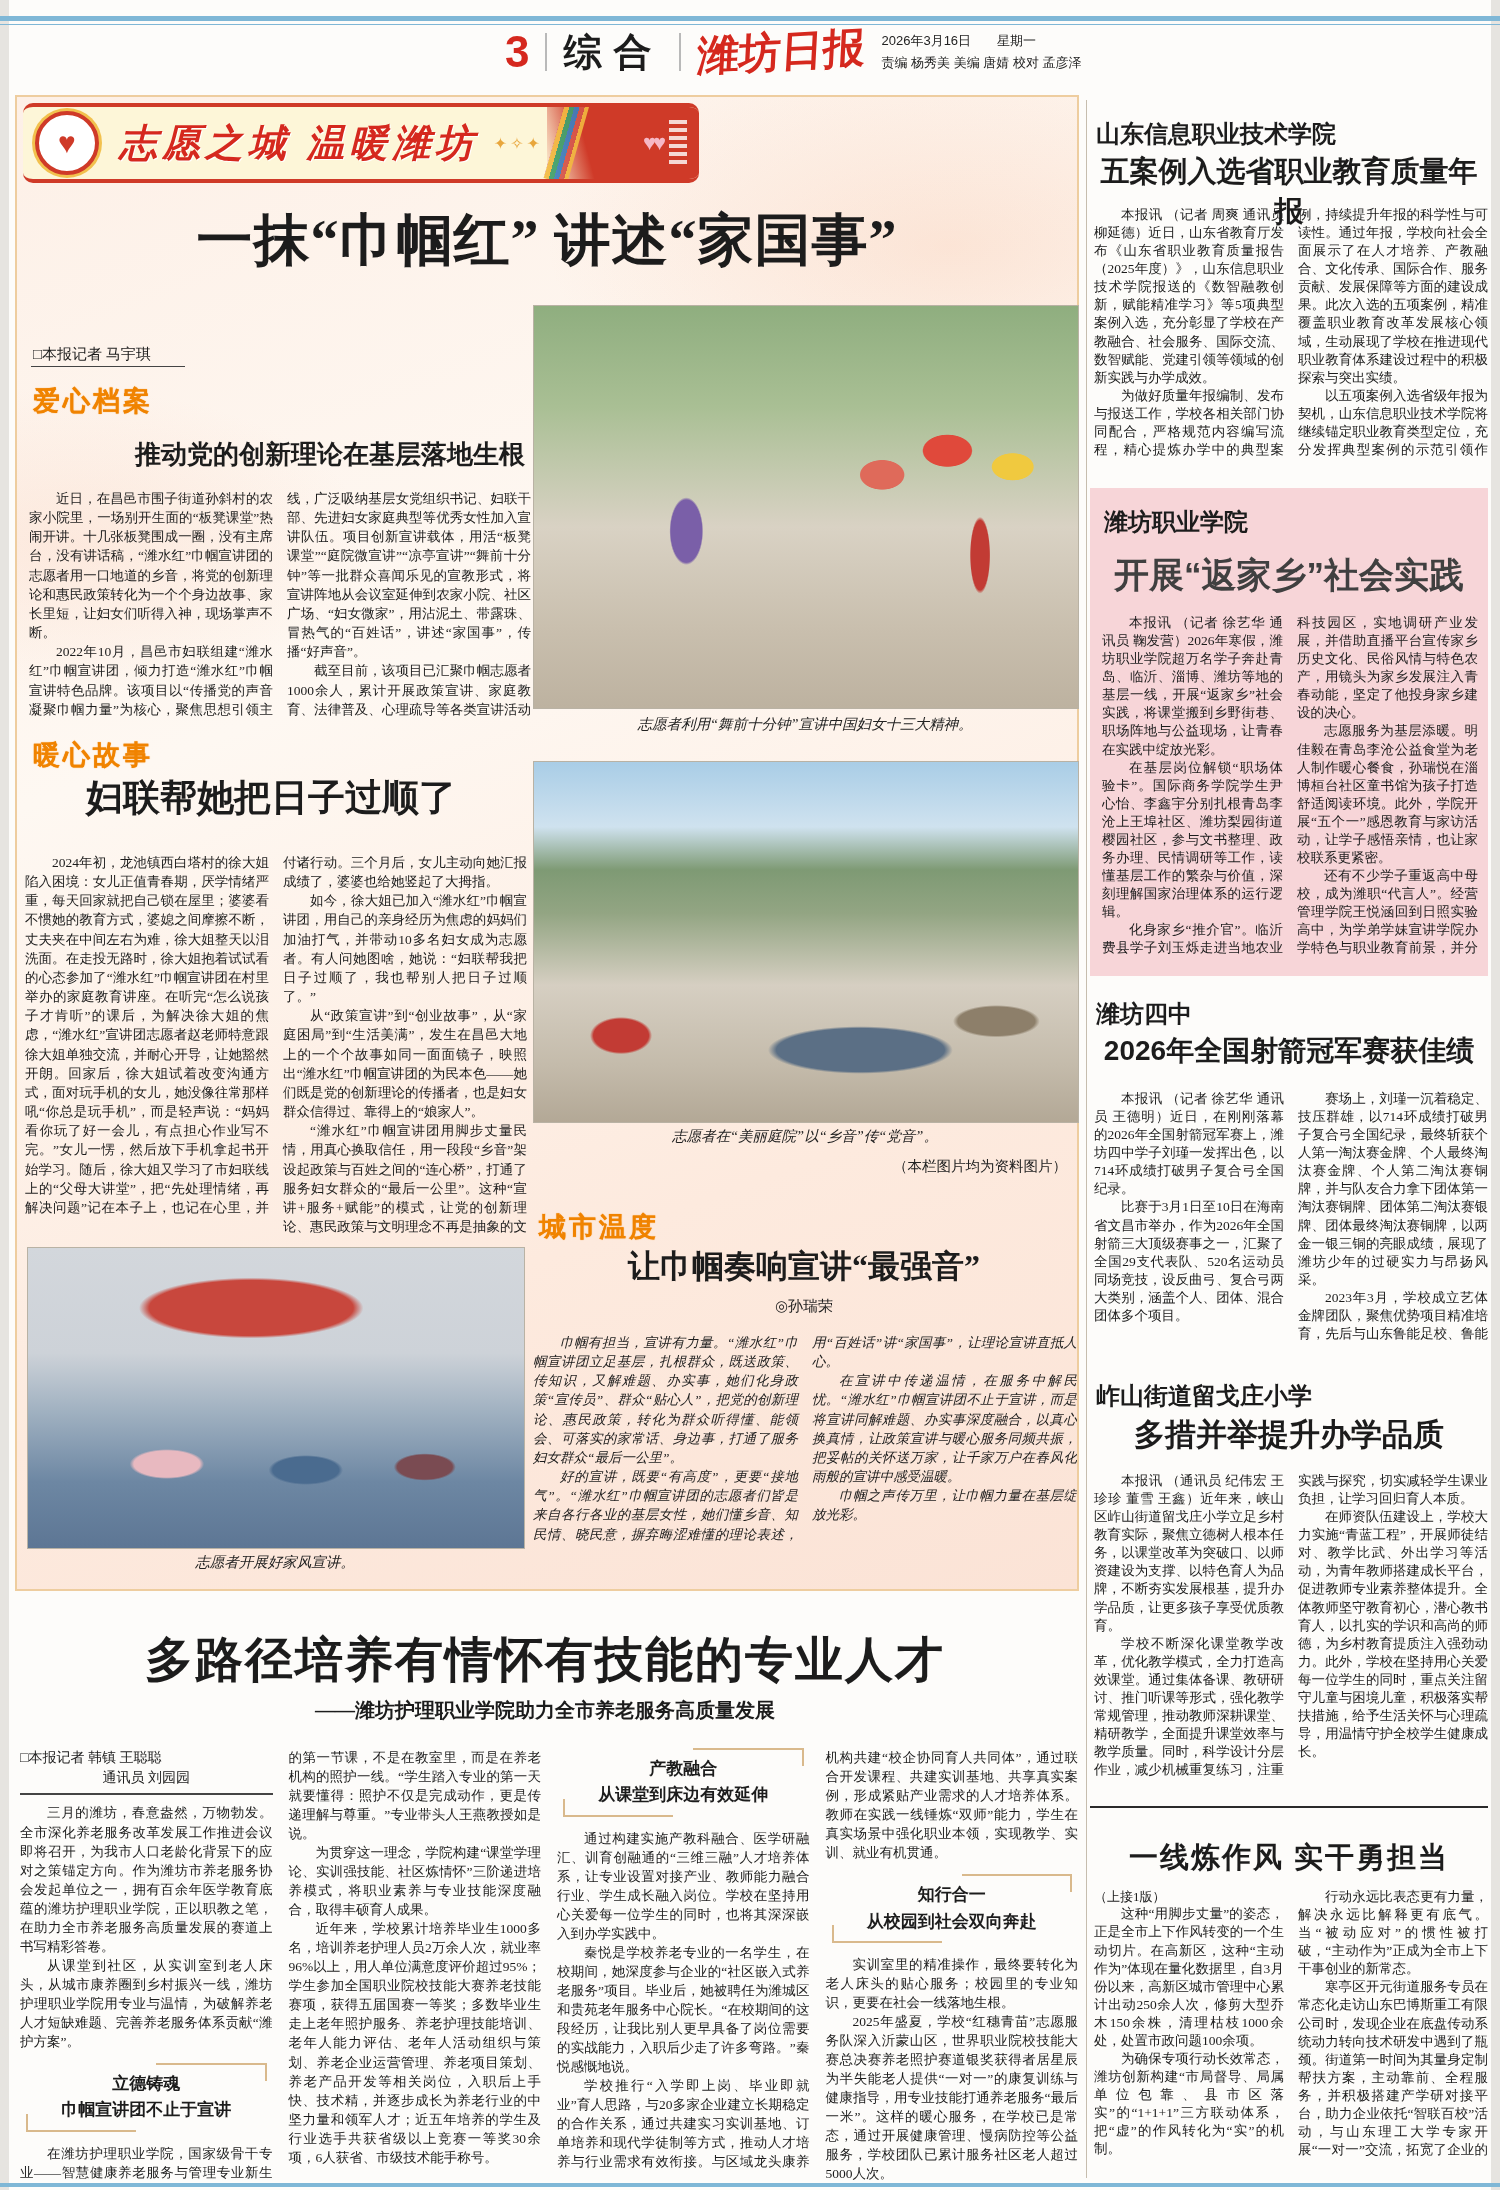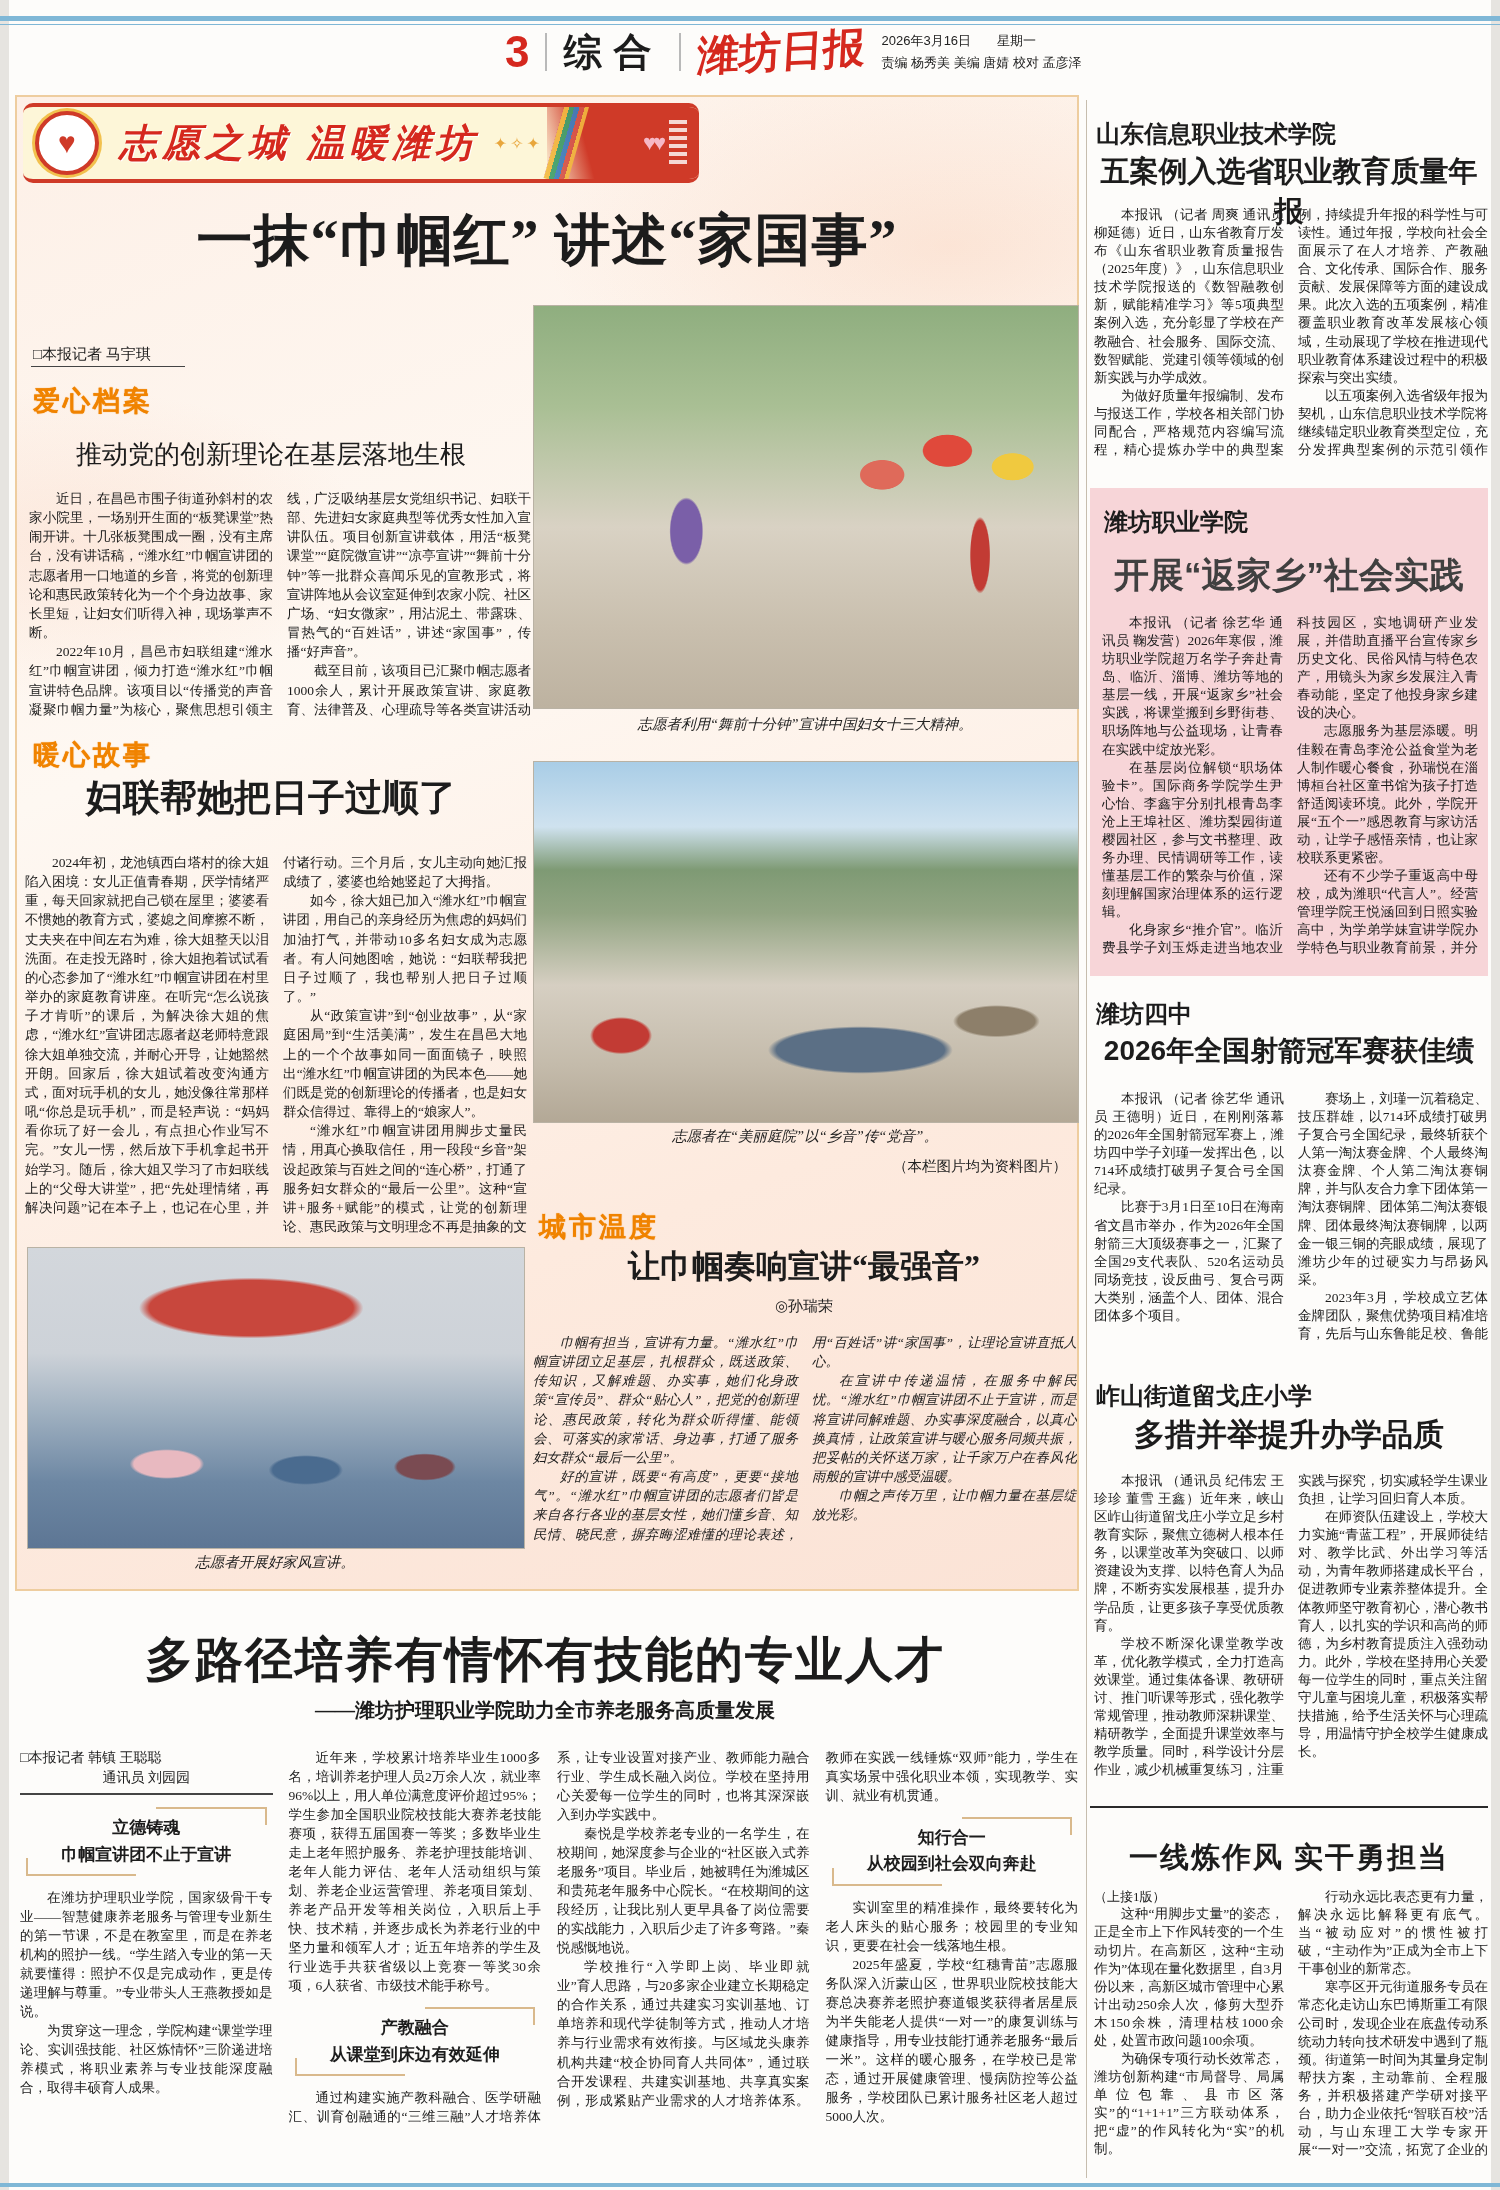--- a/index.html
+++ b/index.html
@@ -41,22 +41,22 @@
       background:repeating-linear-gradient(90deg,#f2b93f 0 5px,#3aa06b 5px 10px,#3a7fc1 10px 15px,#d5554a 15px 20px);opacity:.9;}
   .cap-hearts{color:#f6b8c6;font-size:22px;letter-spacing:-3px;}
   .cap-building{width:18px;height:46px;background:repeating-linear-gradient(180deg,#ffffffcc 0 4px,transparent 4px 8px);}
   #headline1{position:absolute;left:0;top:106px;width:100%;text-align:center;
       font-size:56px;font-weight:900;letter-spacing:1px;}
   #byline1{position:absolute;left:14px;top:248px;font-size:15px;}
   #byline1 span{border-bottom:1.5px solid #444;padding:0 34px 4px 2px;}
   .col-label{position:absolute;font-family:"Liberation Sans","DejaVu Sans",sans-serif;color:#f08300;
       font-weight:900;font-size:27px;letter-spacing:3px;text-shadow:0 0 1px #f08300;}
   #label1{left:16px;top:286px;} #label2{left:16px;top:640px;} #label3{left:522px;top:1112px;}
-  #subhead1{position:absolute;left:0;top:340px;width:508px;text-align:center;
-      font-family:"Liberation Sans","DejaVu Sans",sans-serif;font-size:26px;font-weight:400;}
+  #subhead1{position:absolute;left:0;top:340px;width:508px;text-align:right;
+      font-family:"Liberation Sans","DejaVu Sans",sans-serif;font-size:26px;font-weight:700;}
   #headline2{position:absolute;left:0;top:676px;width:508px;text-align:center;font-size:37px;font-weight:900;}
   #headline3{position:absolute;left:514px;top:1148px;width:546px;text-align:center;font-size:32px;font-weight:900;}
   #author3{position:absolute;left:514px;top:1200px;width:546px;text-align:center;font-size:15px;}
   .flow{position:absolute;column-count:2;column-gap:14px;font-size:13.5px;line-height:1.42;
       text-align:justify;overflow:hidden;}
   #text1{left:12px;top:392px;width:502px;height:238px;}
   #text2{left:8px;top:756px;width:502px;height:388px;}
   #text3{left:516px;top:1236px;width:544px;height:250px;font-style:italic;}
   .para{margin:0;text-indent:2em;}
   .photo{position:absolute;border:1px solid #b9b2a4;}
@@ -200,20 +200,24 @@
       </div>
   </div>
 
   <div id="headline4">多路径培养有情怀有技能的专业人才</div>
   <div id="subtitle4">——潍坊护理职业学院助力全市养老服务高质量发展</div>
   <div id="bottomcols">
     <div id="byline4">
       <span>□本报记者  韩镇  王聪聪</span>
       <span class="l2">通讯员  刘园园</span>
     </div>
+    <div>
+        <p class="para">三月的潍坊，春意盎然，万物勃发。全市深化养老服务改革发展工作推进会议即将召开，为我市人口老龄化背景下的应对之策锚定方向。作为潍坊市养老服务协会发起单位之一，拥有百余年医学教育底蕴的潍坊护理职业学院，正以职教之笔，在助力全市养老服务高质量发展的赛道上书写精彩答卷。</p>
+        <p class="para">从课堂到社区，从实训室到老人床头，从城市康养圈到乡村振兴一线，潍坊护理职业学院用专业与温情，为破解养老人才短缺难题、完善养老服务体系贡献“潍护方案”。</p>
+      </div>
     <div class="bracket">
       <span>立德铸魂</span>
       <span>巾帼宣讲团不止于宣讲</span>
     </div>
     <div>
         <p class="para">在潍坊护理职业学院，国家级骨干专业——智慧健康养老服务与管理专业新生的第一节课，不是在教室里，而是在养老机构的照护一线。“学生踏入专业的第一天就要懂得：照护不仅是完成动作，更是传递理解与尊重。”专业带头人王燕教授如是说。</p>
         <p class="para">为贯穿这一理念，学院构建“课堂学理论、实训强技能、社区炼情怀”三阶递进培养模式，将职业素养与专业技能深度融合，取得丰硕育人成果。</p>
         <p class="para">近年来，学校累计培养毕业生1000多名，培训养老护理人员2万余人次，就业率96%以上，用人单位满意度评价超过95%；学生参加全国职业院校技能大赛养老技能赛项，获得五届国赛一等奖；多数毕业生走上老年照护服务、养老护理技能培训、老年人能力评估、老年人活动组织与策划、养老企业运营管理、养老项目策划、养老产品开发等相关岗位，入职后上手快、技术精，并逐步成长为养老行业的中坚力量和领军人才；近五年培养的学生及行业选手共获省级以上竞赛一等奖30余项，6人获省、市级技术能手称号。</p>
       </div>
     <div class="bracket">

